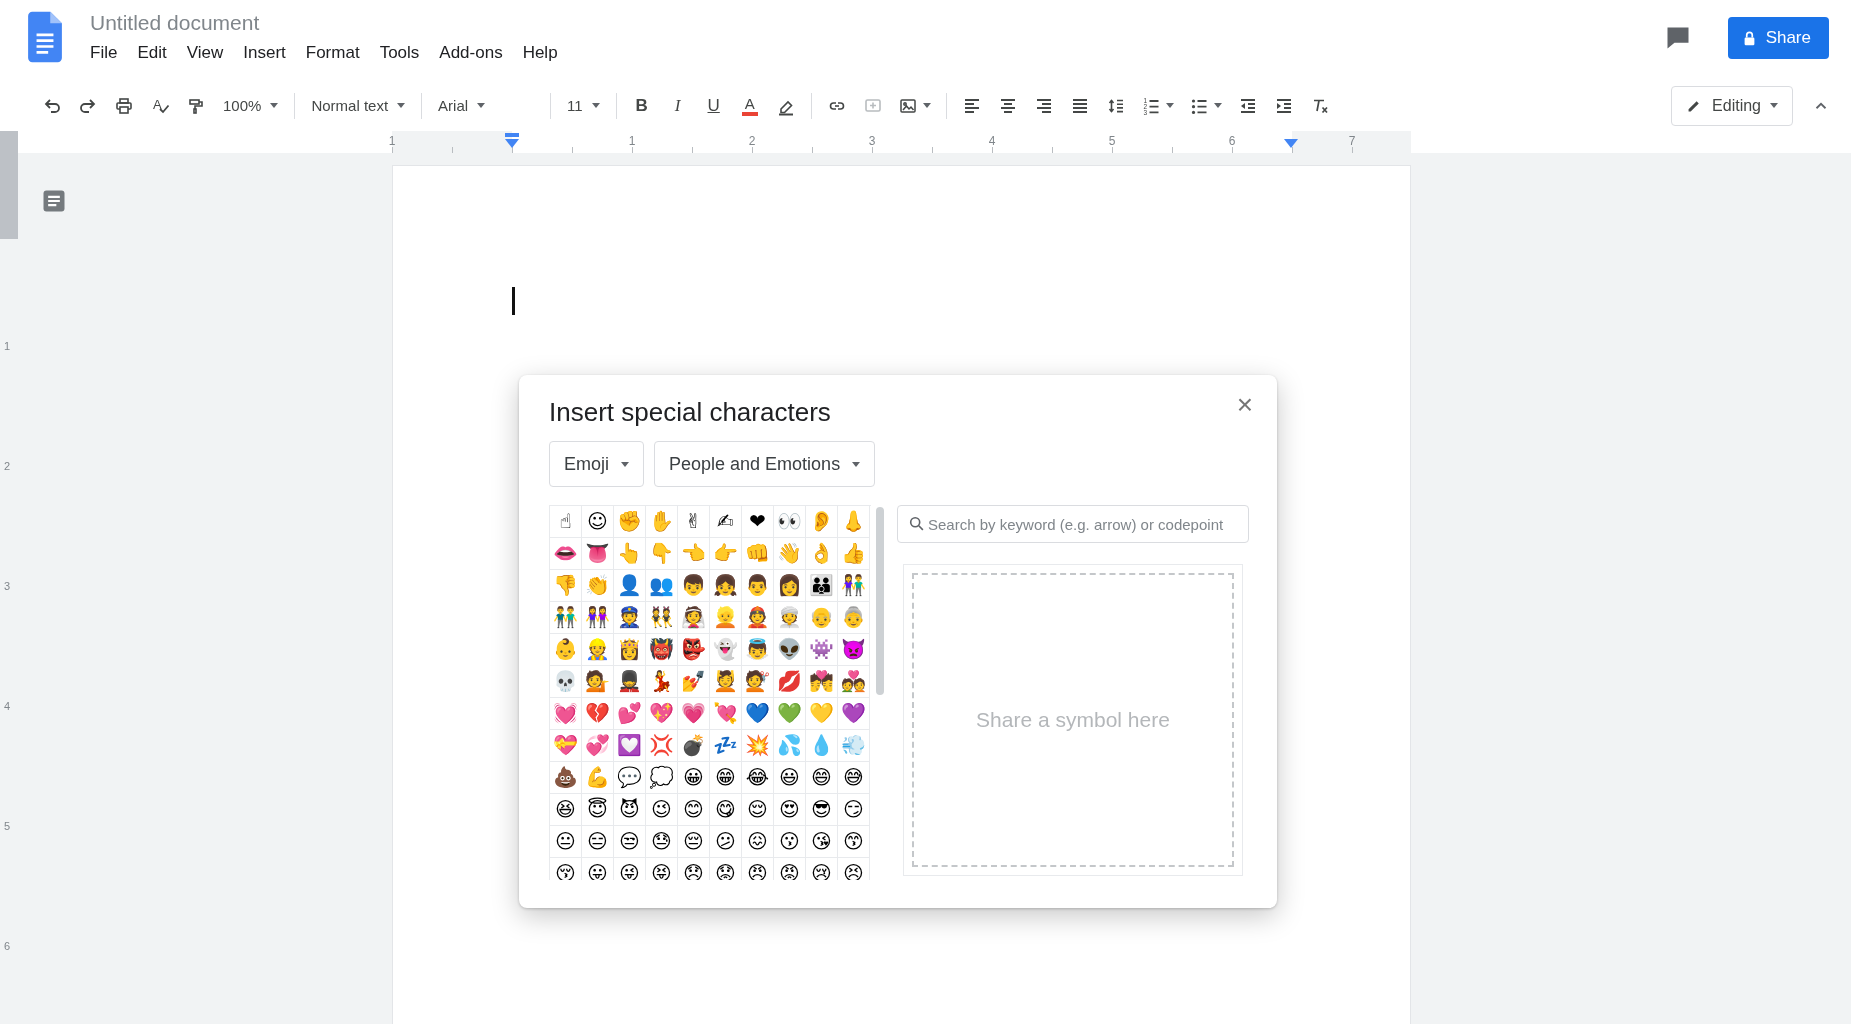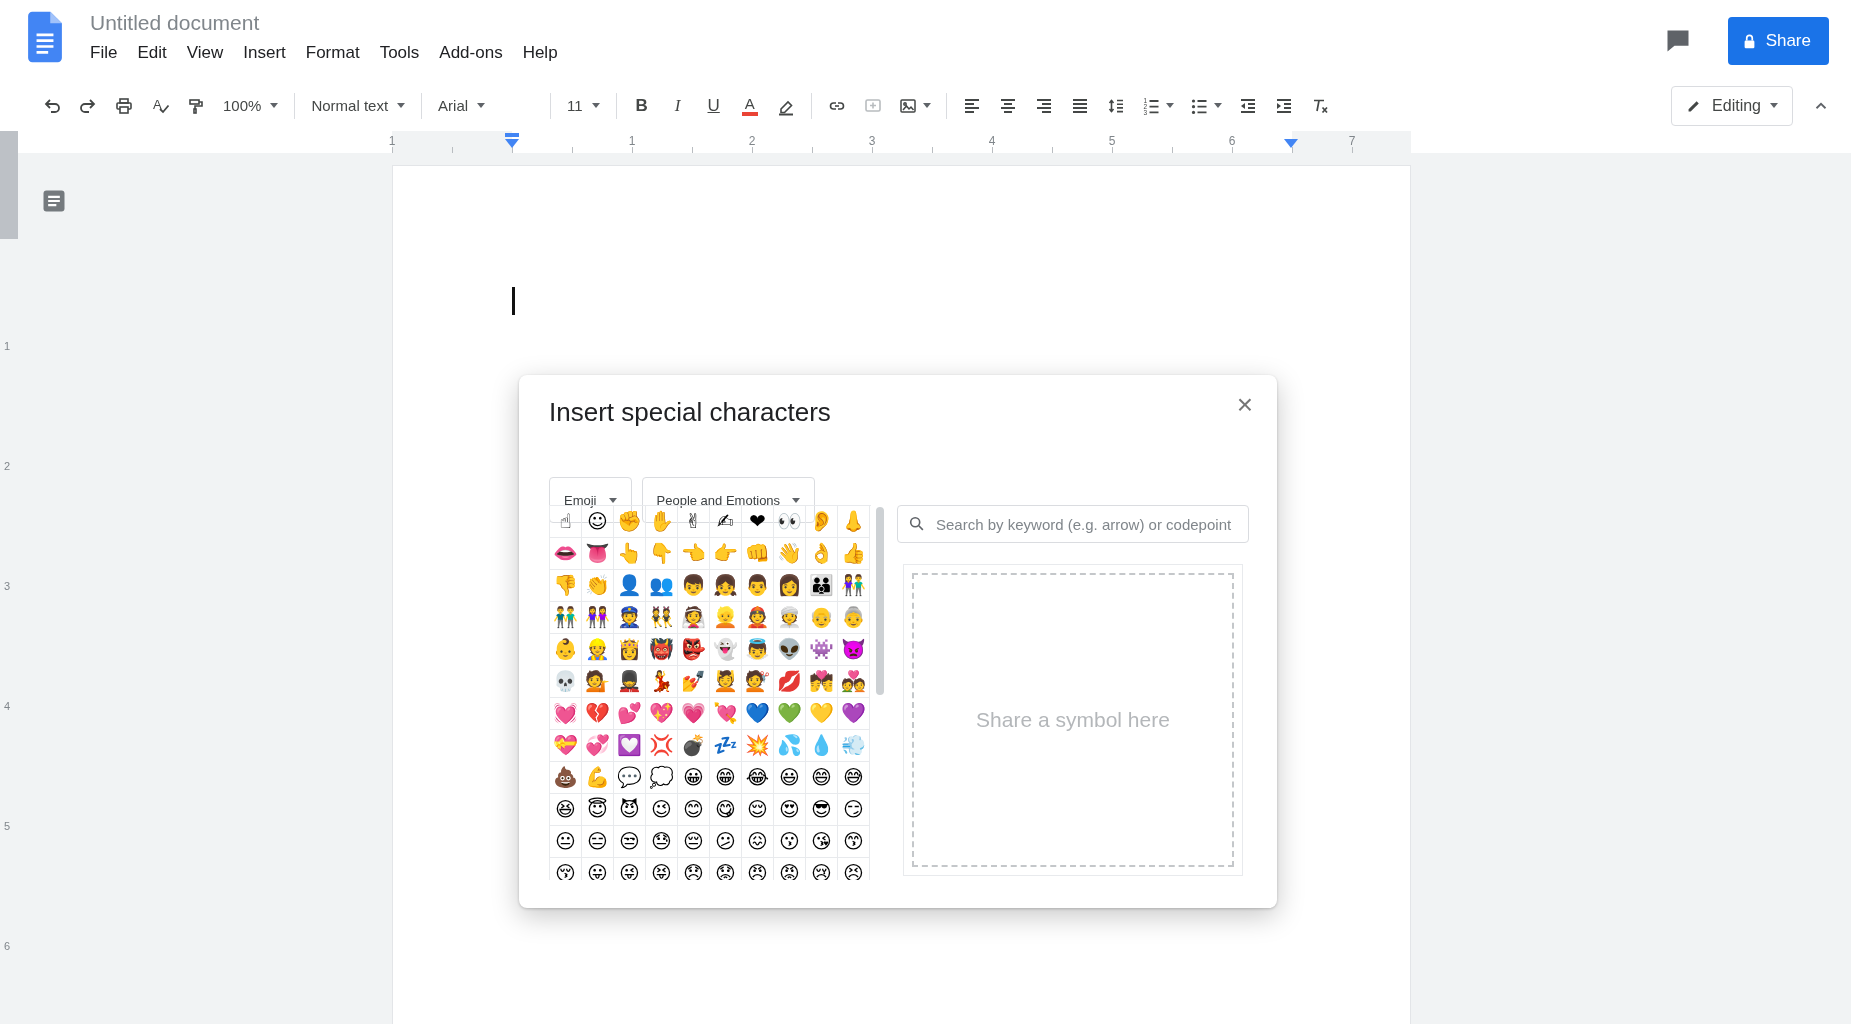--- a/index.html
+++ b/index.html
@@ -8,21 +8,21 @@
 
   
   .header{position:absolute;top:0;left:0;width:100%;height:80px;background:#fff;}
   .logo{position:absolute;left:26px;top:10px;width:38px;height:54px;cursor:pointer;}
   .title-area{position:absolute;left:90px;top:10px;}
   .doc-title{font-size:21px;color:#80868b;line-height:26px;cursor:text;}
   .menubar{display:flex;margin-top:4px;margin-left:-10px;}
   .menu-item{font-size:17px;color:#202124;padding:3px 10px;border-radius:4px;cursor:pointer;}
   .header-right{position:absolute;right:22px;top:17px;display:flex;align-items:center;gap:34px;}
   .comment-hbtn{width:32px;height:32px;display:flex;align-items:center;justify-content:center;cursor:pointer;}
-  .share-btn{display:flex;align-items:center;gap:9px;background:#1a73e8;color:#fff;height:48px;padding:0 18px 0 14px;border-radius:4px;font-size:17px;cursor:pointer;}
+  .share-btn{display:flex;align-items:center;gap:9px;background:#1a73e8;color:#fff;height:42px;padding:0 18px 0 14px;border-radius:4px;font-size:17px;cursor:pointer;}
 
   
   .toolbar{position:absolute;top:80px;left:0;width:100%;height:51px;background:#fff;display:flex;align-items:center;padding-left:34px;box-sizing:border-box;}
   .ticon{min-width:34px;height:34px;display:flex;align-items:center;justify-content:center;border-radius:4px;cursor:pointer;margin:0 1px;color:#444746;}
   .tsep{width:1px;height:26px;background:#dadce0;margin:0 7px;}
   .tdrop{display:flex;align-items:center;gap:9px;height:34px;padding:0 9px;border-radius:4px;font-size:15px;color:#444746;cursor:pointer;}
   .darr{width:0;height:0;border-left:4px solid transparent;border-right:4px solid transparent;border-top:5px solid #5f6368;}
   .bold-g{font-weight:bold;font-size:17px;}
   .italic-g{font-style:italic;font-size:17px;font-family:"Liberation Serif",serif;}
   .under-g{text-decoration:underline;font-size:17px;}
@@ -48,28 +48,28 @@
   .page{position:absolute;left:392px;top:12px;width:1019px;height:880px;background:#fff;border:1px solid #e3e5e8;box-sizing:border-box;}
   .caret{position:absolute;left:119px;top:121px;width:2.5px;height:28px;background:#111;}
   .outline-fab{position:absolute;left:40px;top:34px;width:28px;height:28px;cursor:pointer;}
 
   
   .dialog{position:absolute;left:519px;top:375px;width:758px;height:533px;background:#fff;border-radius:8px;
           box-shadow:0 1px 3px rgba(0,0,0,.2),0 8px 28px rgba(0,0,0,.22);z-index:20;}
   .dlg-title{position:absolute;left:30px;top:22px;font-size:26px;color:#202124;}
   .dlg-close{position:absolute;right:20px;top:12px;font-size:28px;color:#757575;cursor:pointer;line-height:1;padding:4px;}
   .drop-row{position:absolute;left:30px;top:66px;display:flex;gap:10px;}
-  .dropdown{height:46px;border:1px solid #dadce0;border-radius:4px;display:flex;align-items:center;gap:12px;padding:0 14px;font-size:13px;color:#3c4043;cursor:pointer;box-sizing:border-box;margin-top:36px;}
+  .dropdown{height:46px;border:1px solid #dadce0;border-radius:4px;display:flex;align-items:center;gap:12px;padding:0 14px;font-size:18px;color:#3c4043;cursor:pointer;box-sizing:border-box;}
   .grid-wrap{position:absolute;left:30px;top:130px;display:flex;}
   .emoji-grid{width:321px;height:374px;overflow:hidden;display:grid;grid-template-columns:repeat(10,32px);grid-auto-rows:32px;border-top:1px solid #e8eaed;border-left:1px solid #e8eaed;align-content:start;}
   .emoji-cell{border-right:1px solid #e8eaed;border-bottom:1px solid #e8eaed;font-size:20px;line-height:31px;text-align:center;cursor:pointer;font-family:"DejaVu Sans",sans-serif;box-sizing:border-box;}
   .dlg-scrollbar{width:10px;height:374px;margin-left:4px;position:relative;cursor:pointer;}
   .scroll-thumb{position:absolute;top:2px;left:1px;width:8px;height:188px;background:#cdd1d4;border-radius:4px;cursor:grab;}
   .right-panel{position:absolute;left:378px;top:130px;width:352px;}
-  .search-box{height:38px;border:1px solid #dadce0;border-radius:4px;display:flex;align-items:center;gap:8px;padding:0 10px;box-sizing:border-box;}
+  .search-box{height:38px;border:1px solid #dadce0;border-radius:4px;display:flex;align-items:center;padding:0 10px;box-sizing:border-box;}
   .search-box input{border:none;outline:none;flex:1;font-size:15px;color:#3c4043;font-family:inherit;background:transparent;}
   .search-box input::placeholder{color:#80868b;}
   .draw-outer{margin-top:21px;margin-left:6px;width:340px;height:312px;border:1px solid #e8eaed;box-sizing:border-box;display:flex;}
   .draw-inner{flex:1;margin:8px;border:2px dashed #c4c7ca;display:flex;align-items:center;justify-content:center;color:#b4b7ba;font-size:21px;cursor:crosshair;}
 
   svg{display:block;}
 </style>
 </head>
 <body>
 

